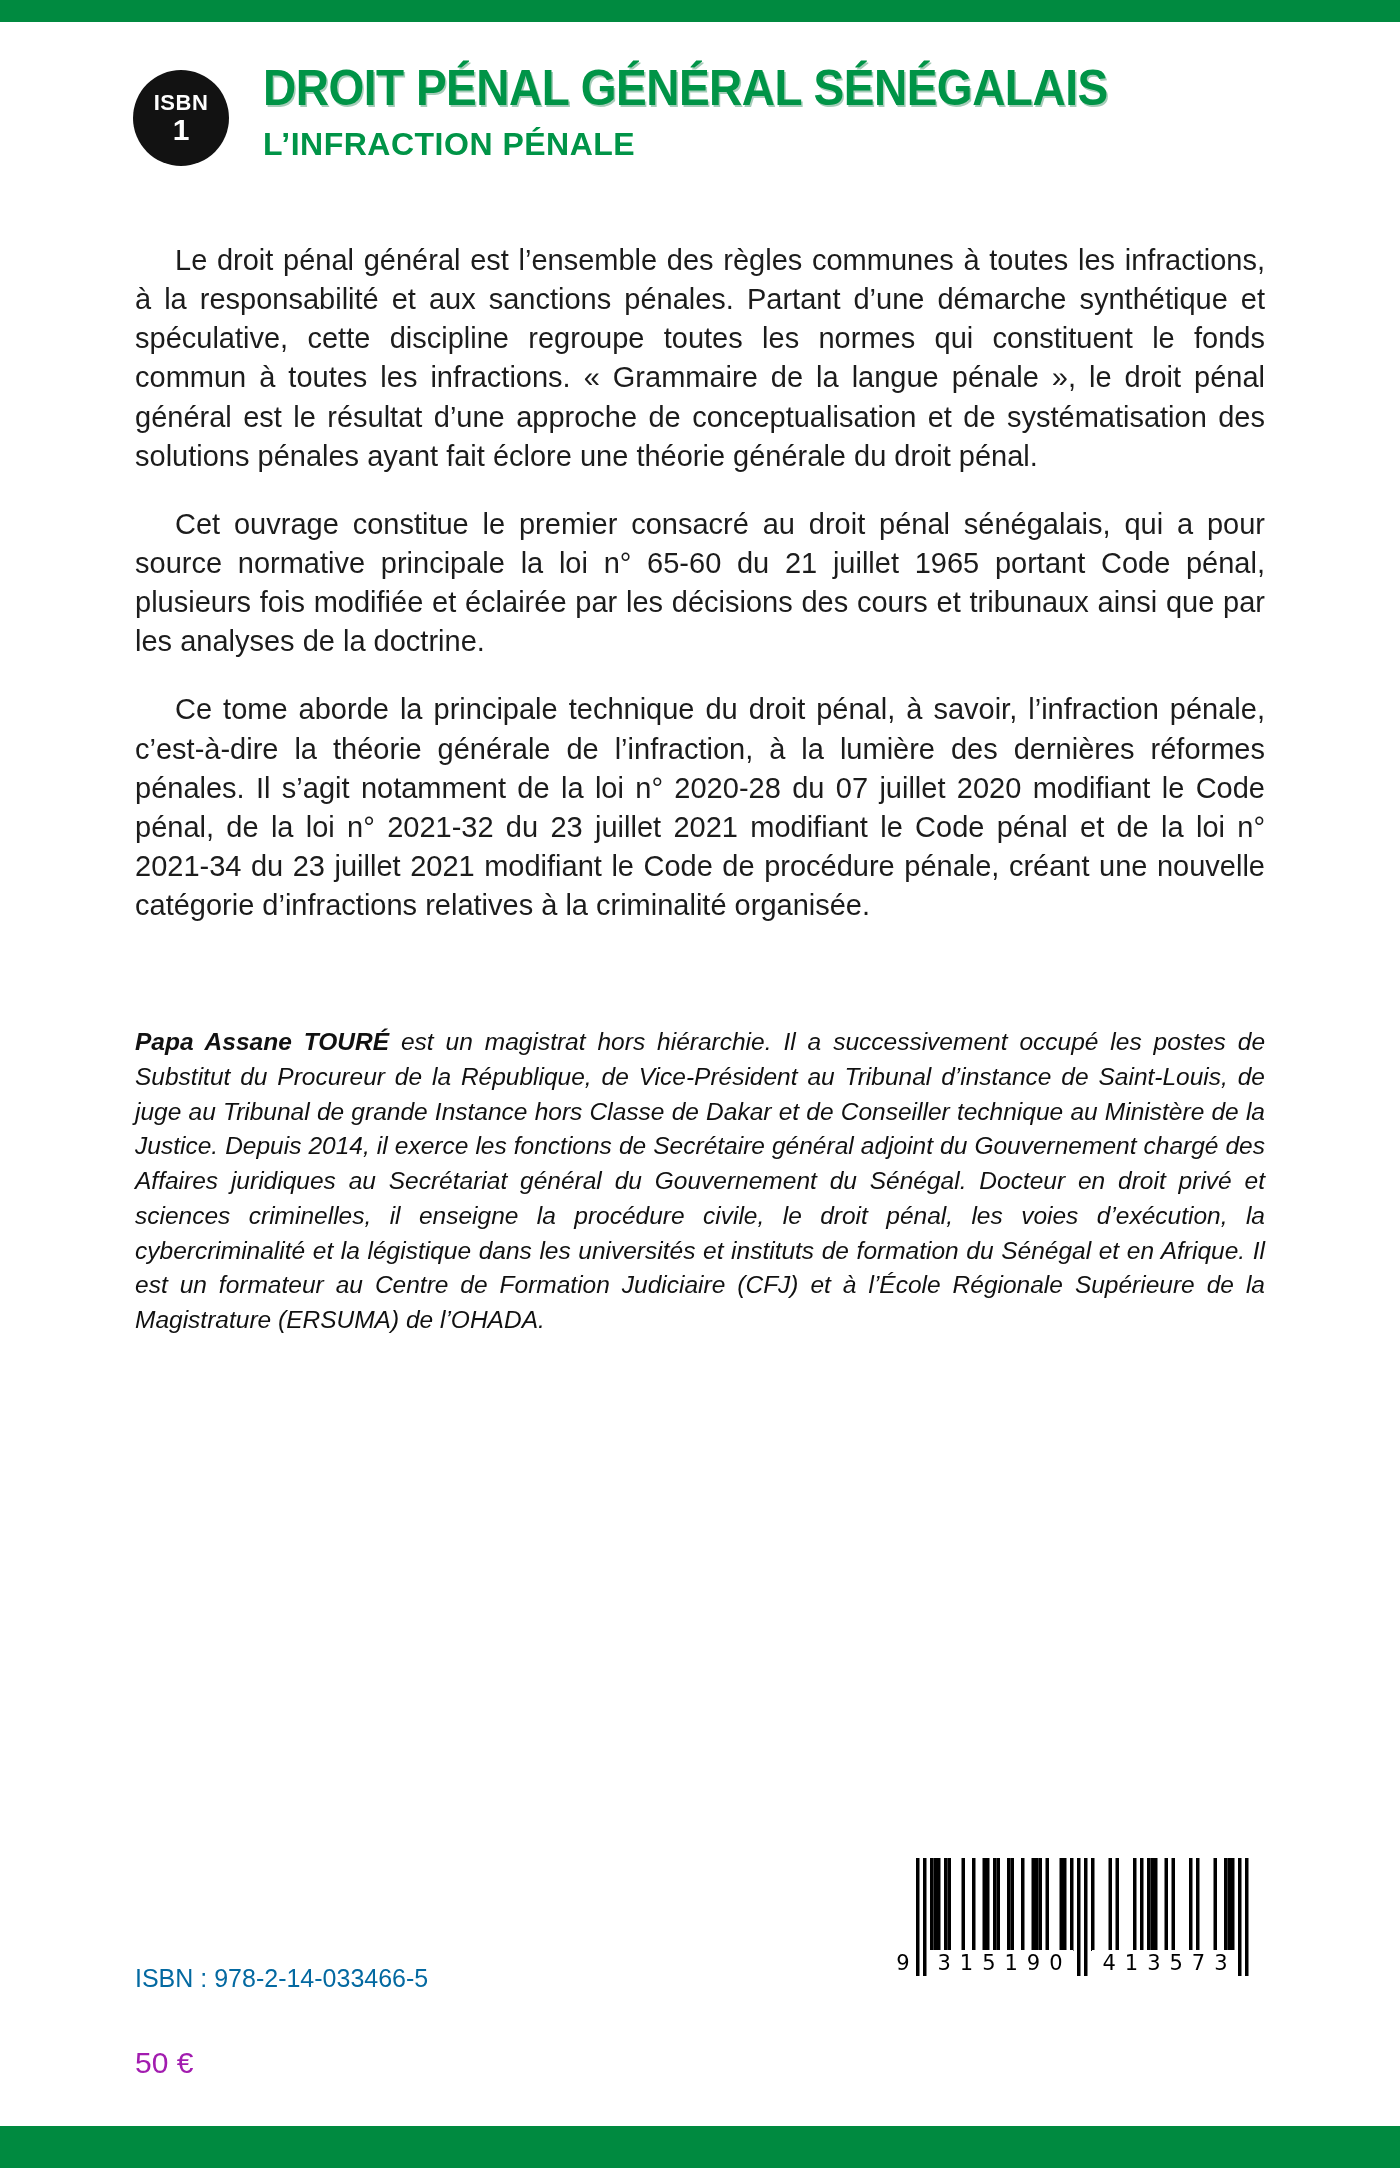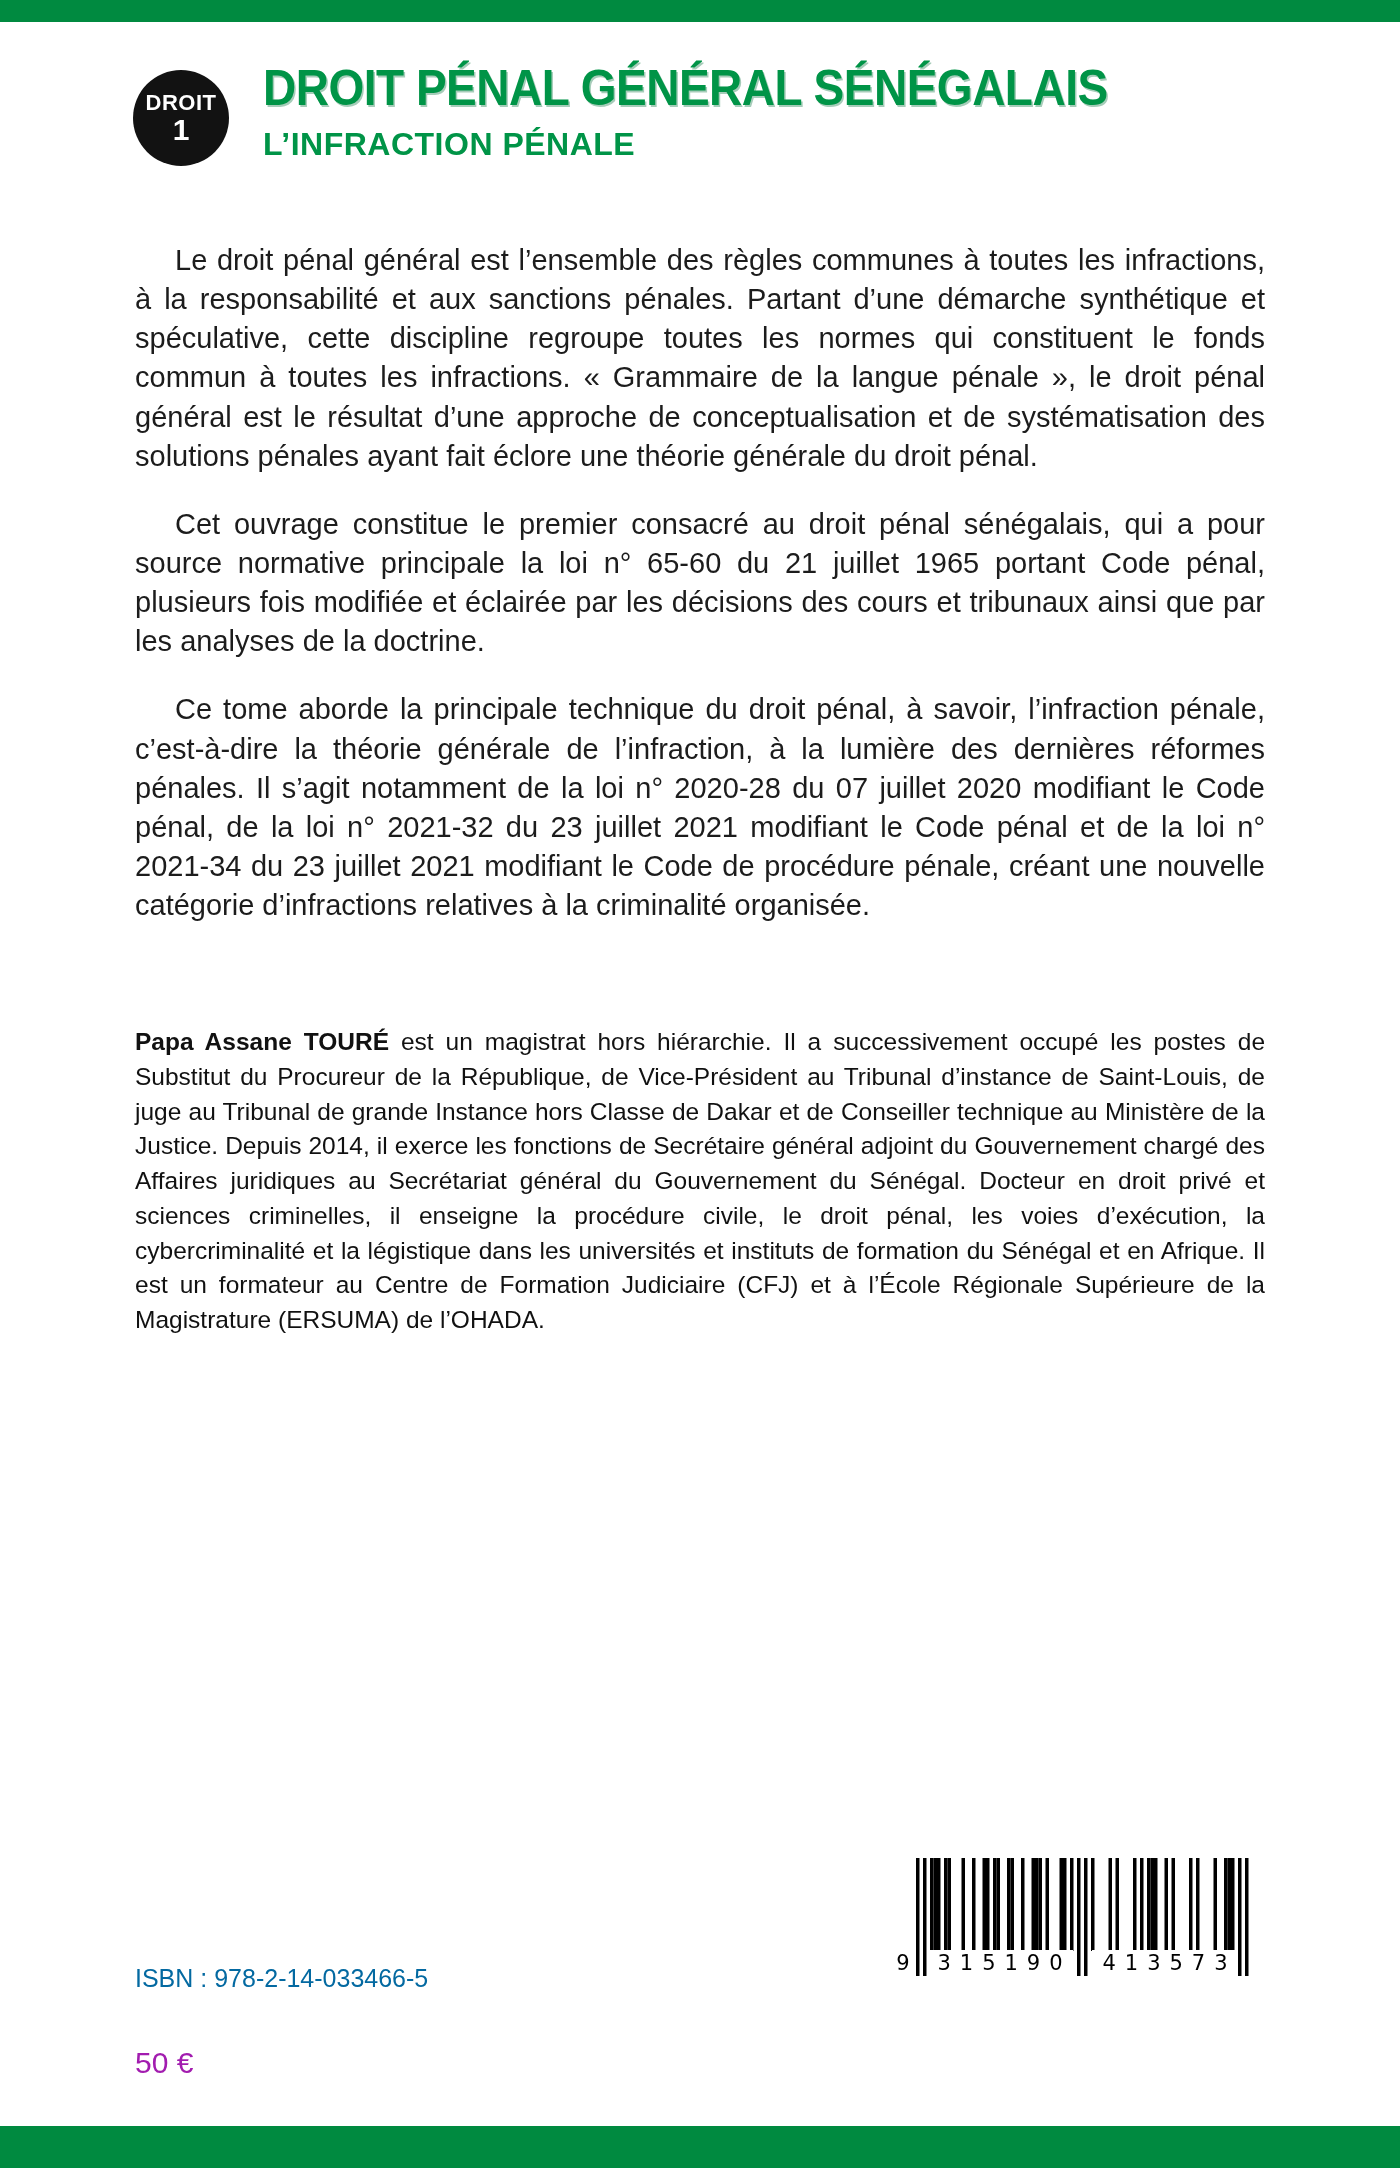--- a/index.html
+++ b/index.html
@@ -49,20 +49,21 @@
     position:absolute;top:225px;left:135px;width:1130px;
   }
   .body-text p{
     margin:16px 0 29px 0;
     font-size:29px;line-height:1.35;
     text-align:justify;text-indent:40px;
     color:#1c1c1c;
   }
   .bio{
     position:absolute;top:1025px;left:135px;width:1130px;
+    font-style:italic;
     font-size:24.5px;line-height:1.42;
     text-align:justify;
     color:#111;
   }
   .bio .author{font-weight:bold;}
 
   .isbn{
     position:absolute;left:135px;bottom:175px;
     font-size:25px;color:#0369a1;
   }
@@ -90,21 +91,21 @@
 </style>
 </head>
 <body>
 
 <div class="page">
 
   <div class="bar top"></div>
 
   <div class="header">
     <div class="badge">
-      <span class="t1">DROIT</span>
+      <span class="t1">ISBN</span>
       <span class="t2">1</span>
     </div>
     <div class="titles">
       <div class="title">DROIT PÉNAL GÉNÉRAL SÉNÉGALAIS</div>
       <div class="subtitle">L’INFRACTION PÉNALE</div>
     </div>
   </div>
 
   <div class="body-text">
     <p>Le droit pénal général est l’ensemble des règles communes à toutes les infractions, à la responsabilité et aux sanctions pénales. Partant d’une démarche synthétique et spéculative, cette discipline regroupe toutes les normes qui constituent le fonds commun à toutes les infractions. « Grammaire de la langue pénale », le droit pénal général est le résultat d’une approche de conceptualisation et de systématisation des solutions pénales ayant fait éclore une théorie générale du droit pénal.</p>

